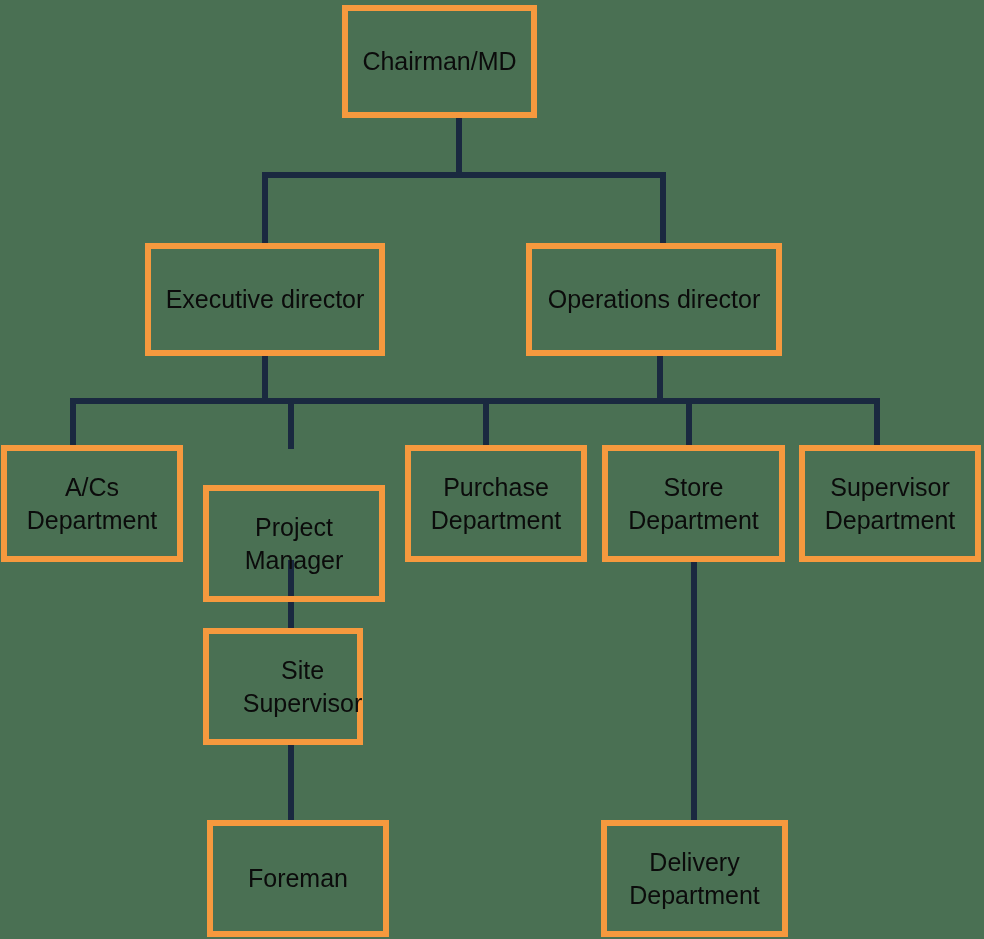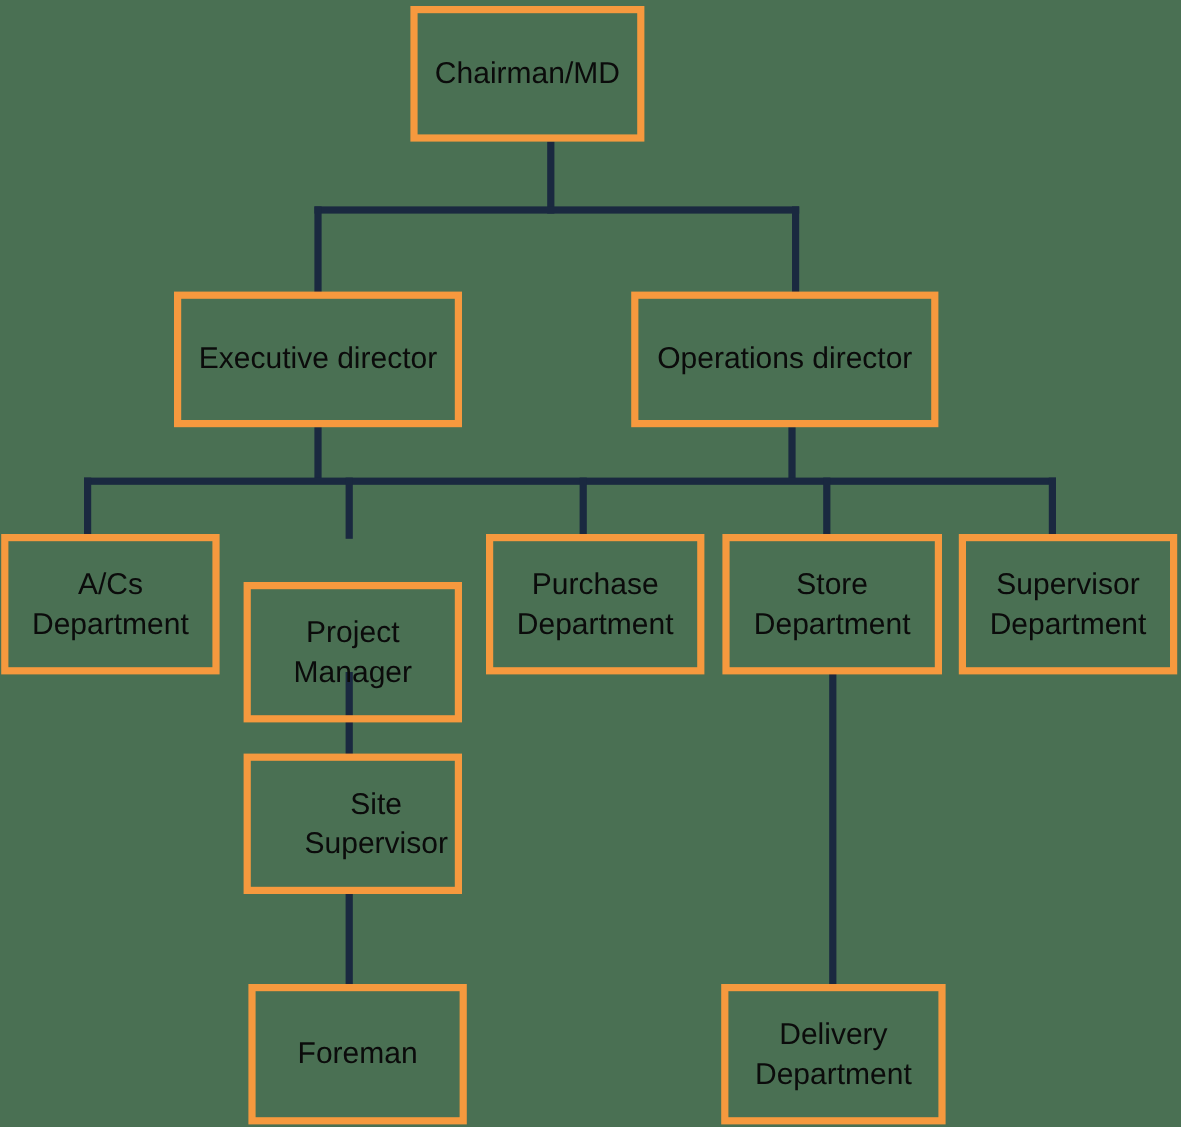--- a/index.html
+++ b/index.html
@@ -41,21 +41,21 @@
 
   
   .n-chairman   { left: 342px; top:   5px; width: 195px; height: 113px; }
   .n-exec       { left: 145px; top: 243px; width: 240px; height: 113px; }
   .n-ops        { left: 526px; top: 243px; width: 256px; height: 113px; }
   .n-acs        { left:   1px; top: 445px; width: 182px; height: 117px; }
   .n-pm         { left: 203px; top: 445px; width: 182px; height: 117px; margin-top: 40px; }
   .n-purchase   { left: 405px; top: 445px; width: 182px; height: 117px; justify-content: center; }
   .n-store      { left: 602px; top: 445px; width: 183px; height: 117px; }
   .n-fab        { left: 799px; top: 445px; width: 182px; height: 117px; }
-  .n-sitesup    { left: 203px; top: 628px; width: 182px; height: 117px; padding-left: 39px; }
+  .n-sitesup    { left: 203px; top: 628px; width: 160px; height: 117px; padding-left: 39px; }
   .n-foreman    { left: 207px; top: 820px; width: 182px; height: 117px; }
   .n-delivery   { left: 601px; top: 820px; width: 187px; height: 117px; }
 
   
   .l-chairman-drop { left: 456px; top: 118px; width:   6px; height:  60px; }
   .l-top-bus       { left: 262px; top: 172px; width: 404px; height:   6px; }
   .l-exec-in       { left: 262px; top: 172px; width:   6px; height:  75px; }
   .l-ops-in        { left: 660px; top: 172px; width:   6px; height:  75px; }
   .l-exec-out      { left: 262px; top: 356px; width:   6px; height:  46px; }
   .l-ops-out       { left: 657px; top: 356px; width:   6px; height:  46px; }

